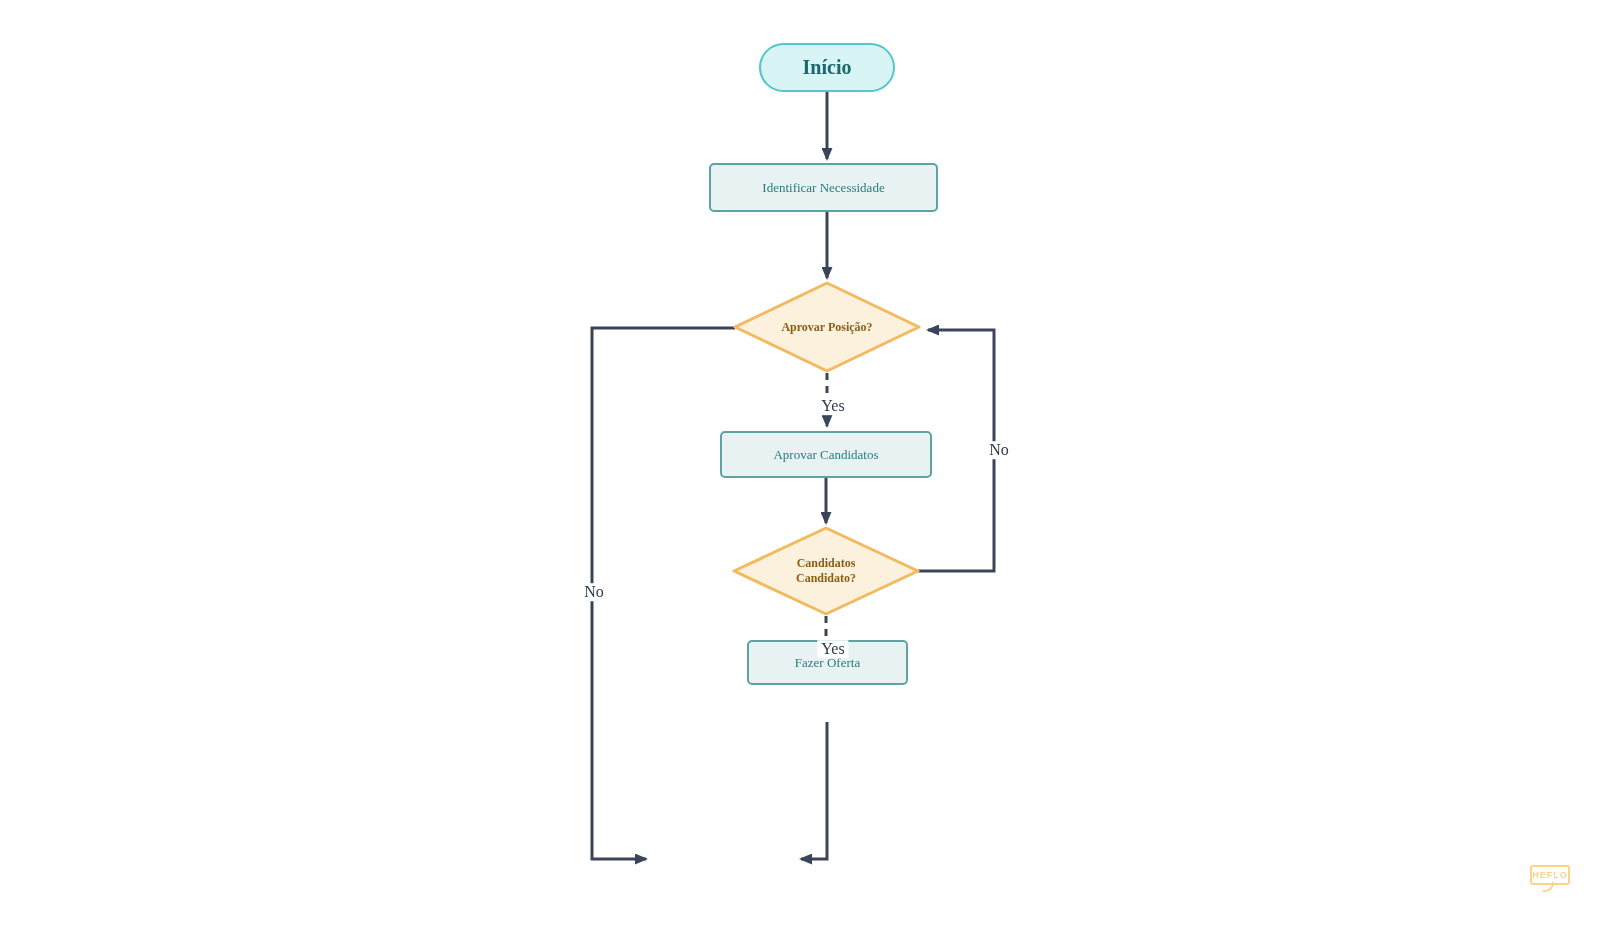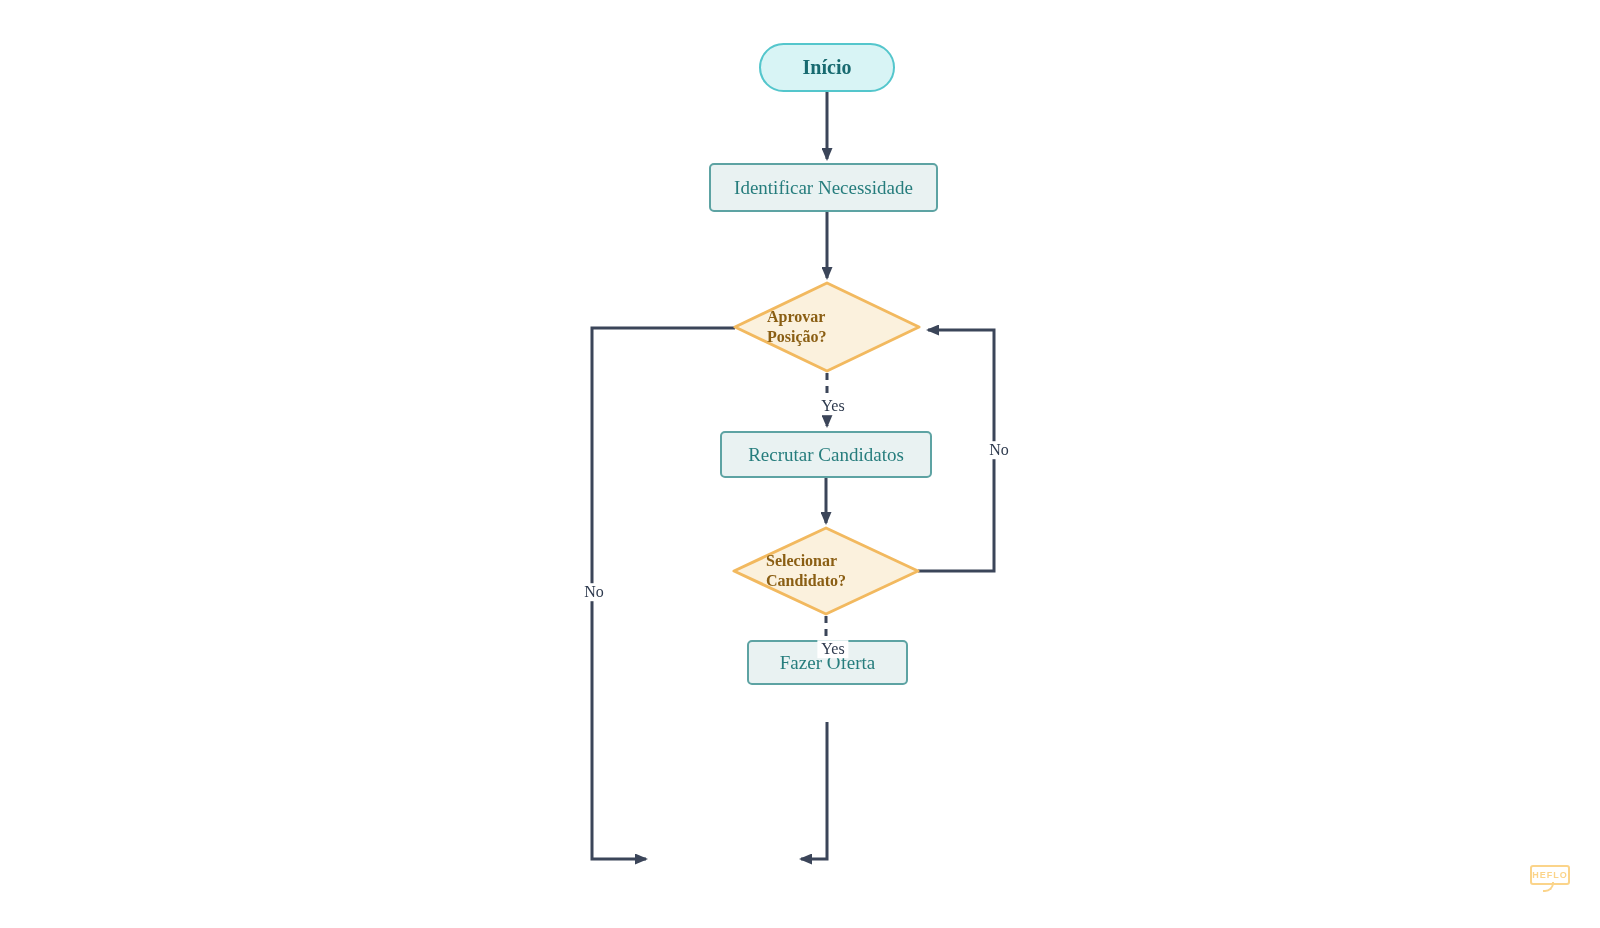--- a/index.html
+++ b/index.html
@@ -16,29 +16,29 @@
 
   .node { position: absolute; display: flex; align-items: center; justify-content: center; box-sizing: border-box; text-align: center; }
 
   .start-node {
     left: 759px; top: 43px; width: 136px; height: 49px;
     background: #d8f4f5; border: 2.5px solid #54c6cc; border-radius: 25px;
     color: #186a70; font-size: 20px; font-weight: bold;
   }
   .task-node {
     background: #e9f2f2; border: 2.5px solid #5da3a3; border-radius: 5px;
-    color: #267d7d; font-size: 19px; white-space: nowrap;
+    color: #267d7d; font-size: 13px; white-space: nowrap;
   }
   .task-identify { left: 709px; top: 163px; width: 229px; height: 49px; }
   .task-recruit  { left: 720px; top: 431px; width: 212px; height: 47px; }
   .task-offer    { left: 747px; top: 640px; width: 161px; height: 45px; }
 
   .decision-label {
     position: absolute; width: 120px; transform: translate(-50%, -50%);
-    color: #8a5e13; font-size: 16px; font-weight: bold; line-height: 1.25; 
+    color: #8a5e13; font-size: 12px; font-weight: bold; line-height: 1.25; text-align: center;
   }
   .decision-label-1 { left: 827px; top: 327px; }
   .decision-label-2 { left: 826px; top: 571px; }
 
   .end-node {
     left: 652px; top: 835px; width: 140px; height: 48px;
     background: #fdebe1; border: 2.5px solid #ee9672; border-radius: 24px;
     color: #b04a1e; font-size: 20px; font-weight: bold;
   }
 
@@ -89,23 +89,23 @@
     <polygon points="827,283 919,327 827,371 735,327" fill="#fbf1dd" stroke="#f2b95f" stroke-width="3" stroke-linejoin="round"></polygon>
     <polygon points="826,528 918,571 826,614 734,571" fill="#fbf1dd" stroke="#f2b95f" stroke-width="3" stroke-linejoin="round"></polygon>
   </svg>
 
   <div class="node start-node">Início</div>
 
   <div class="node task-node task-identify">Identificar Necessidade</div>
 
   <div class="decision-label decision-label-1">Aprovar Posição?</div>
 
-  <div class="node task-node task-recruit">Recrutar Candidatos</div>
+  <div class="node task-node task-recruit">Aprovar Candidatos</div>
 
-  <div class="decision-label decision-label-2">Selecionar Candidato?</div>
+  <div class="decision-label decision-label-2">Candidatos Candidato?</div>
 
   <div class="node task-node task-offer">Fazer Oferta</div>
 
 
   <span class="edge-label label-yes-1">Yes</span>
   <span class="edge-label label-no-left">No</span>
   <span class="edge-label label-yes-2">Yes</span>
   <span class="edge-label label-no-right">No</span>
 
   <div class="logo">HEFLO</div>

